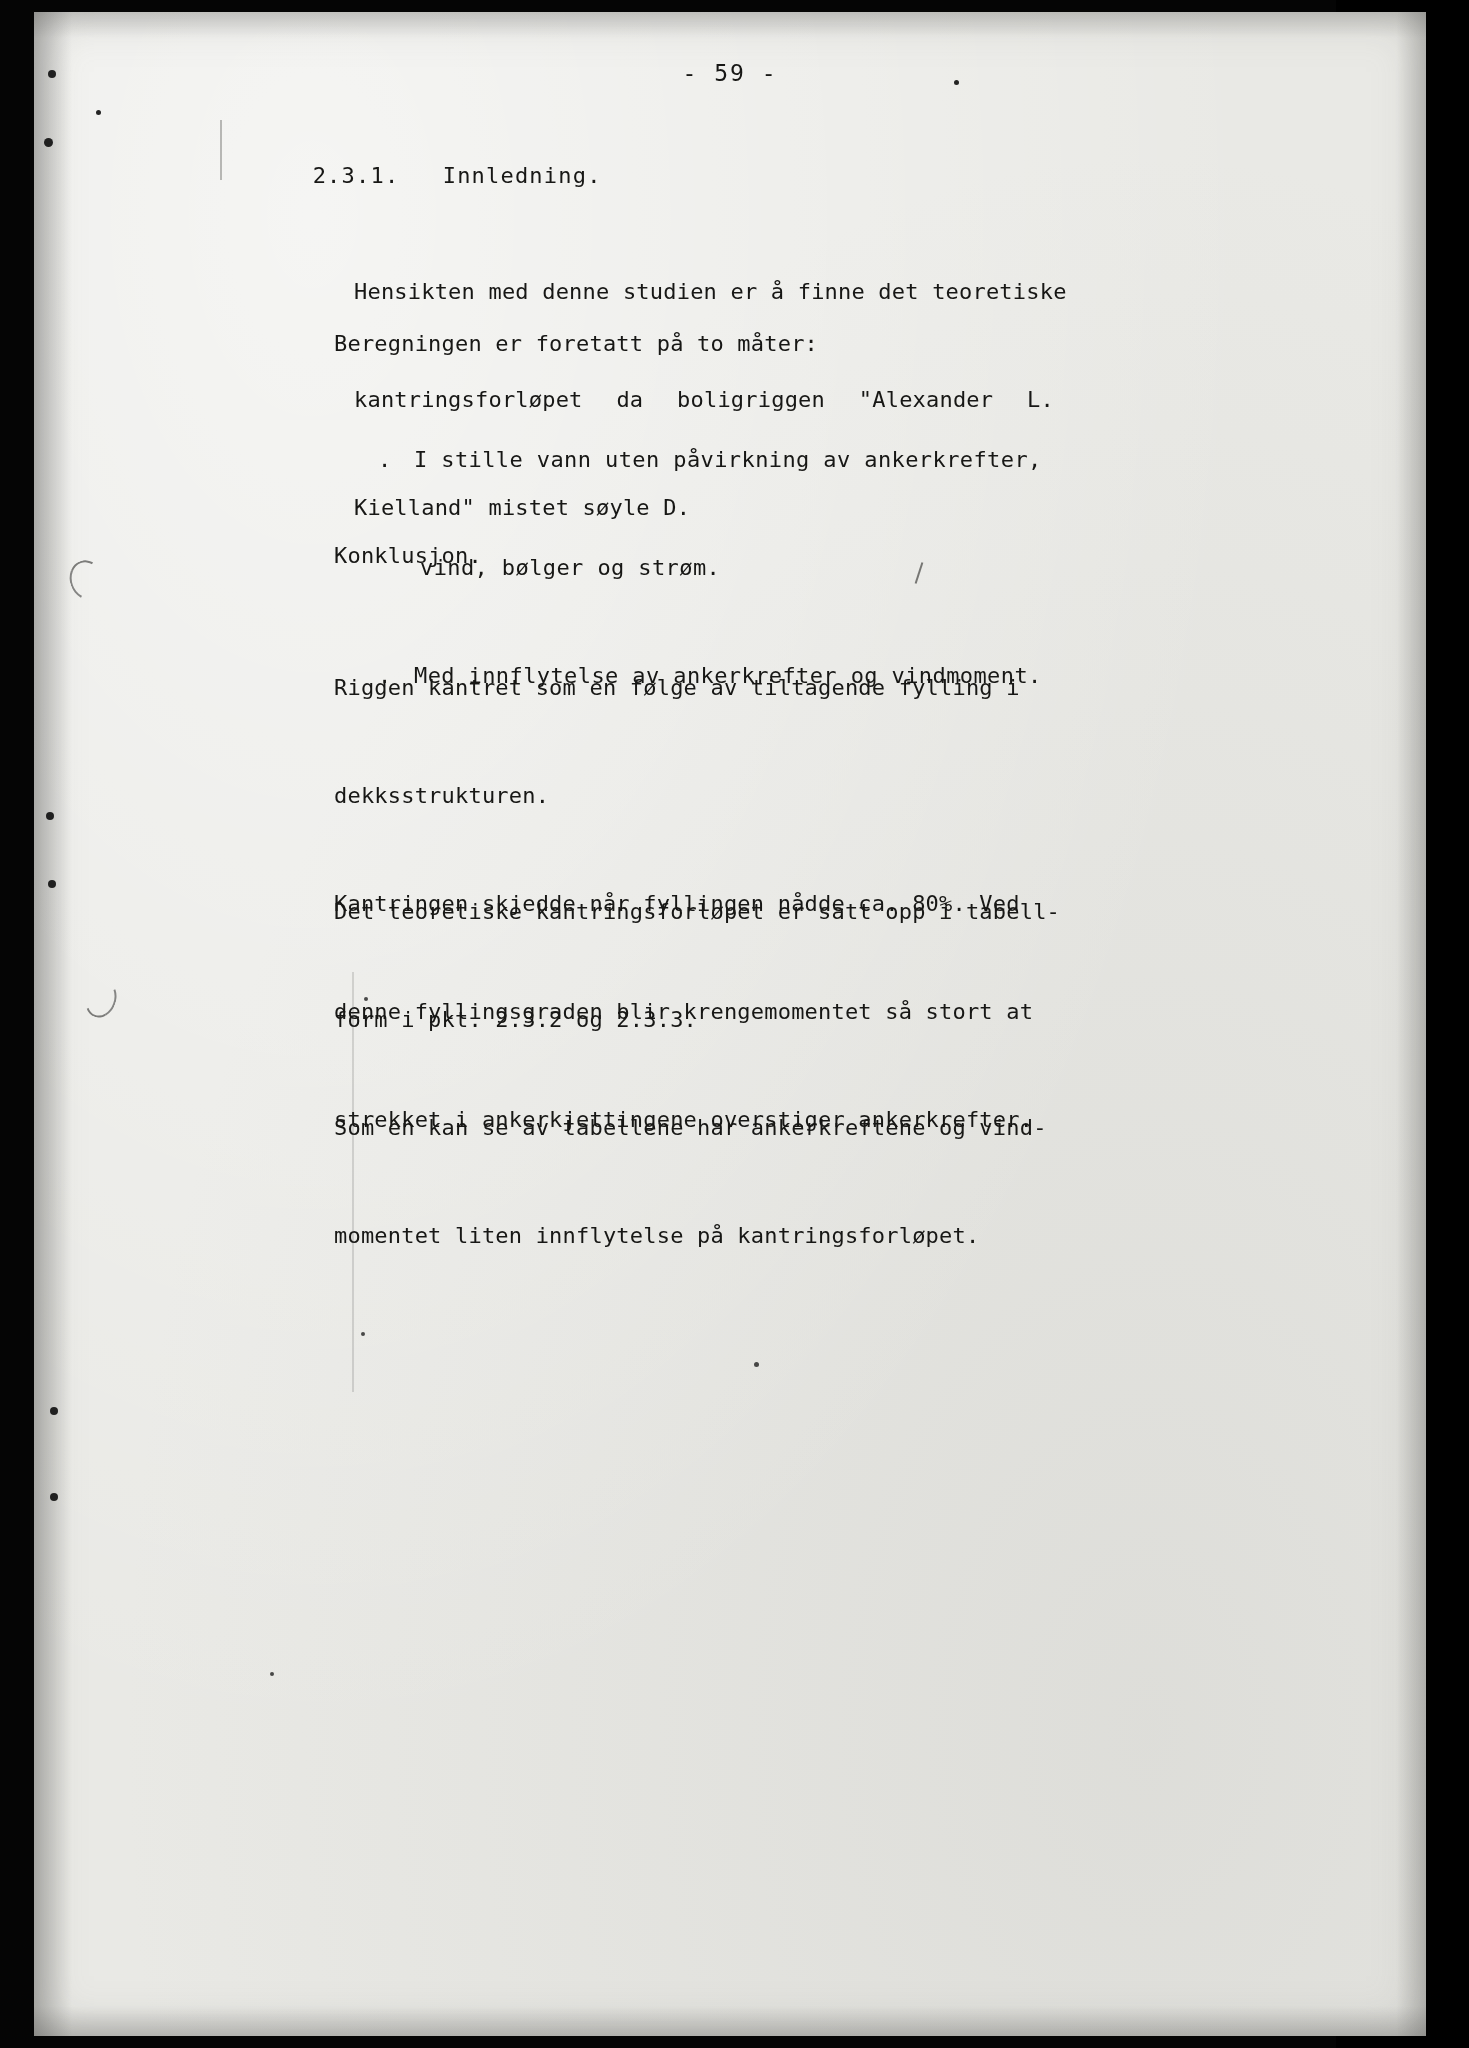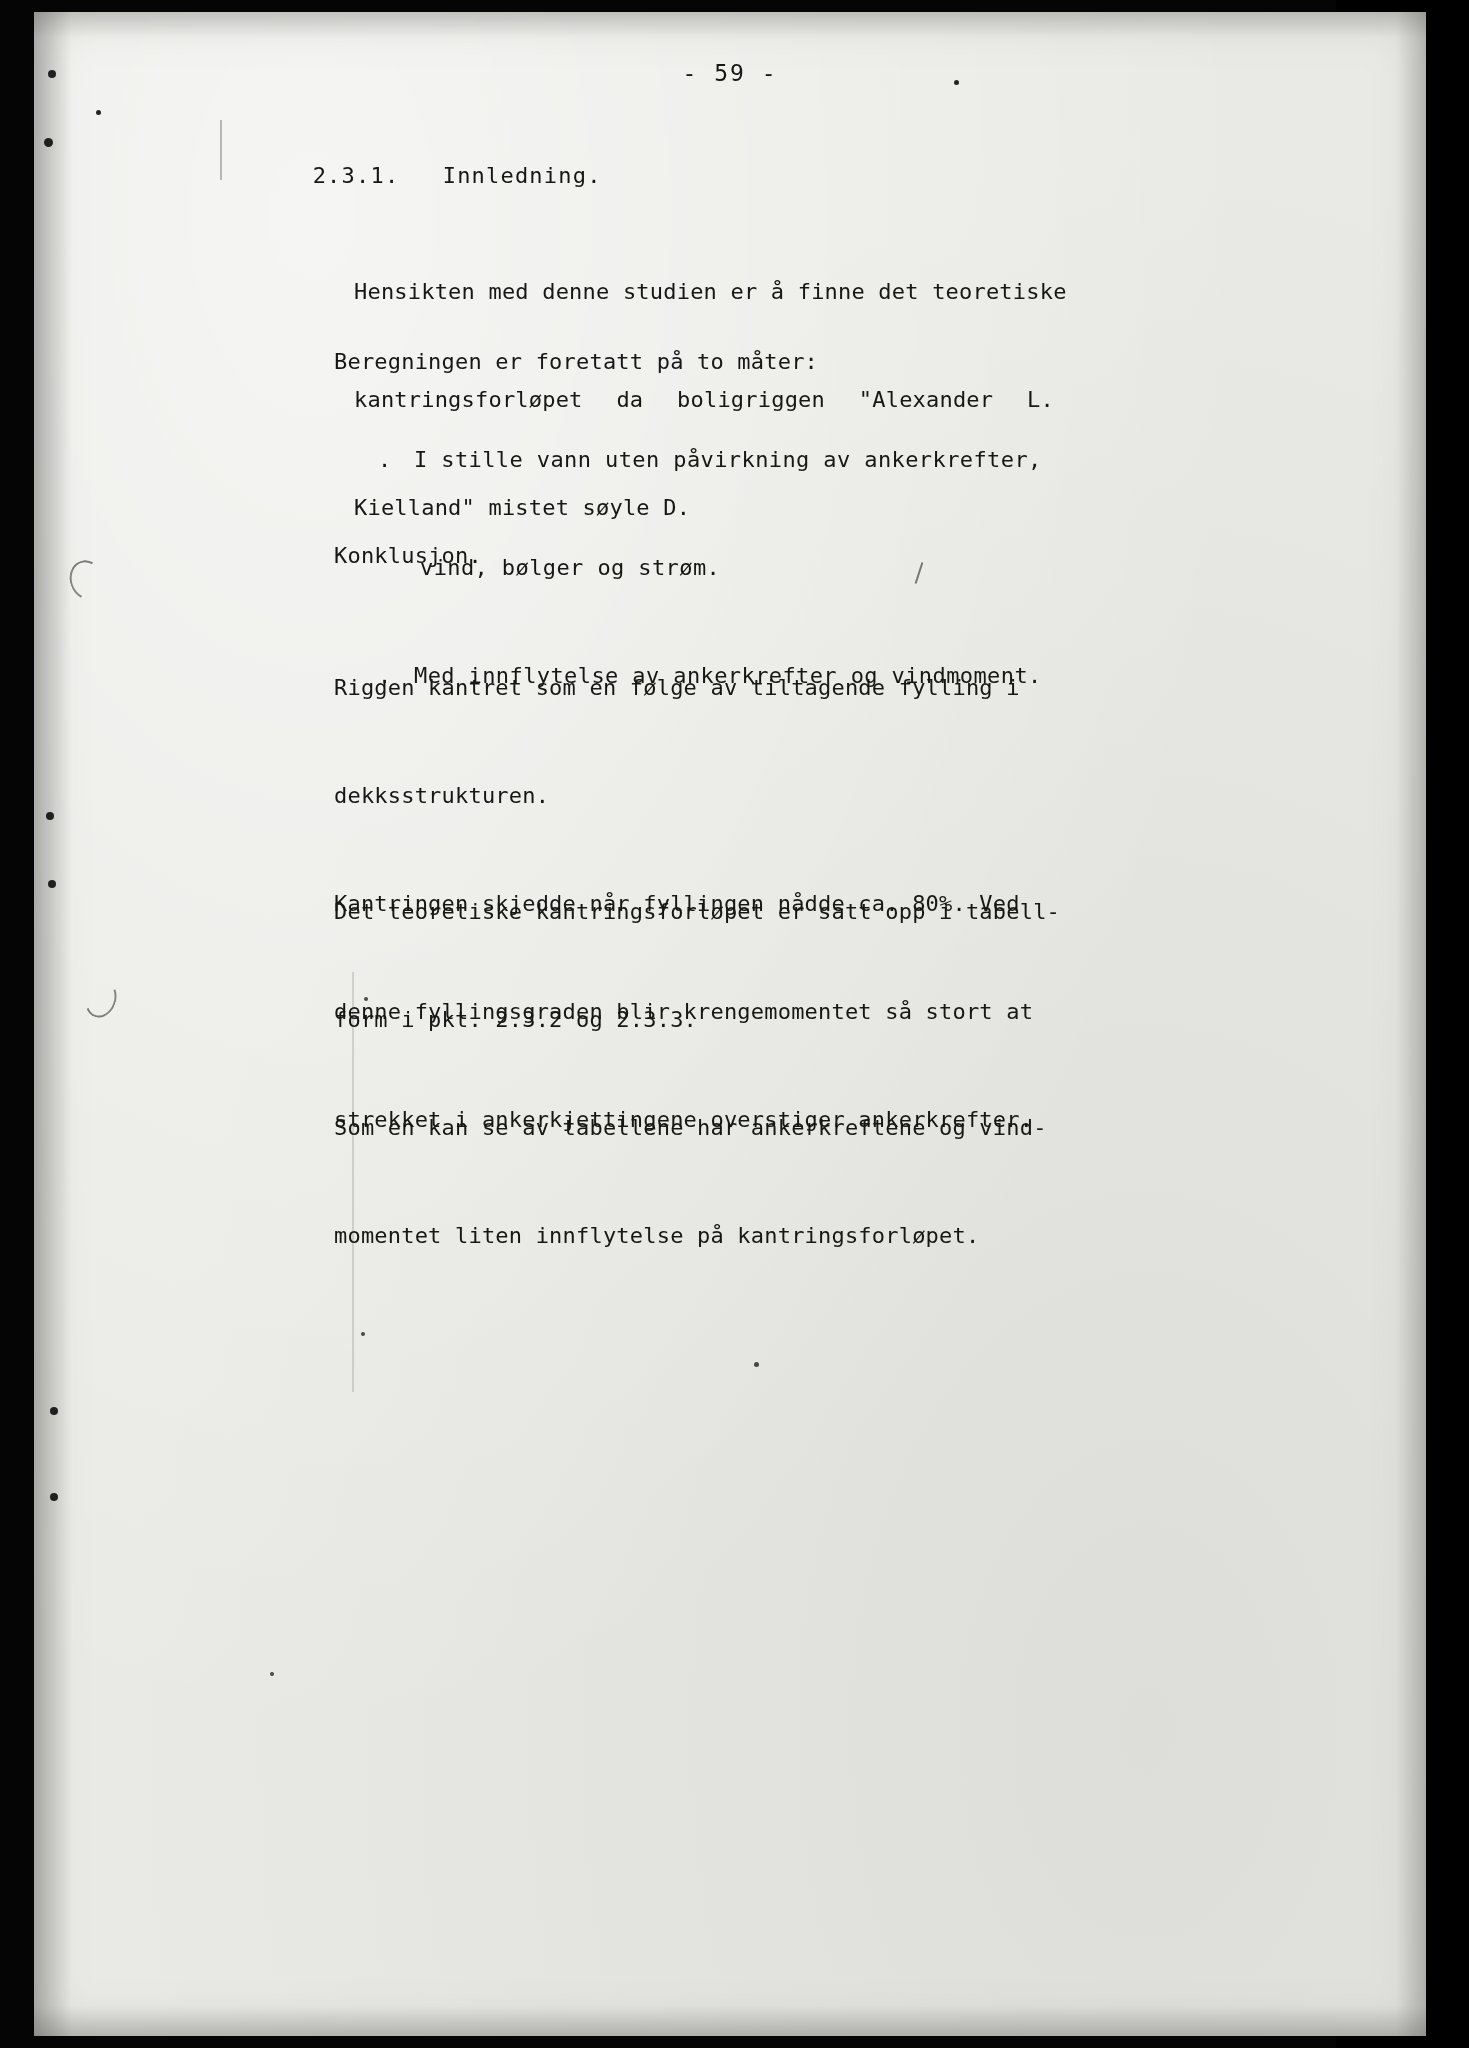--- a/index.html
+++ b/index.html
@@ -87,21 +87,21 @@
     display: block;
     margin-left: 20px;
   }
   #para-purpose .jl2 {
     display: flex;
     justify-content: space-between;
     width: 700px;
     align-items: center;
   }
 
-  #para-method { top: 332px; }
+  #para-method { top: 314px; }
   #list-items { top: 358px; left: 300px; font-size: 22px; line-height: 36px; margin-left: 44px; }
   .bullet-row { display: block; }
   .bullet-dot {
     display: inline-block;
     width: 36px;
     text-align: left;
     font-size: 22px;
   }
   .bullet-cont { display: block; padding-left: 42px; }
 

